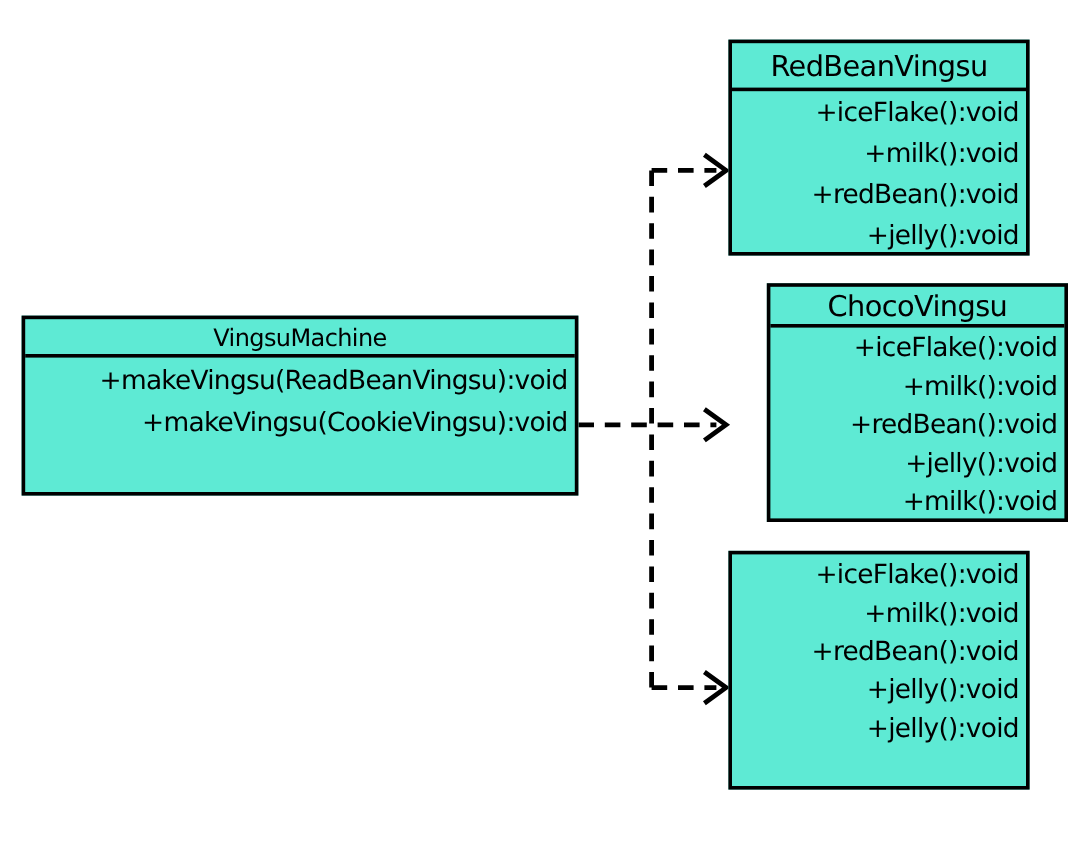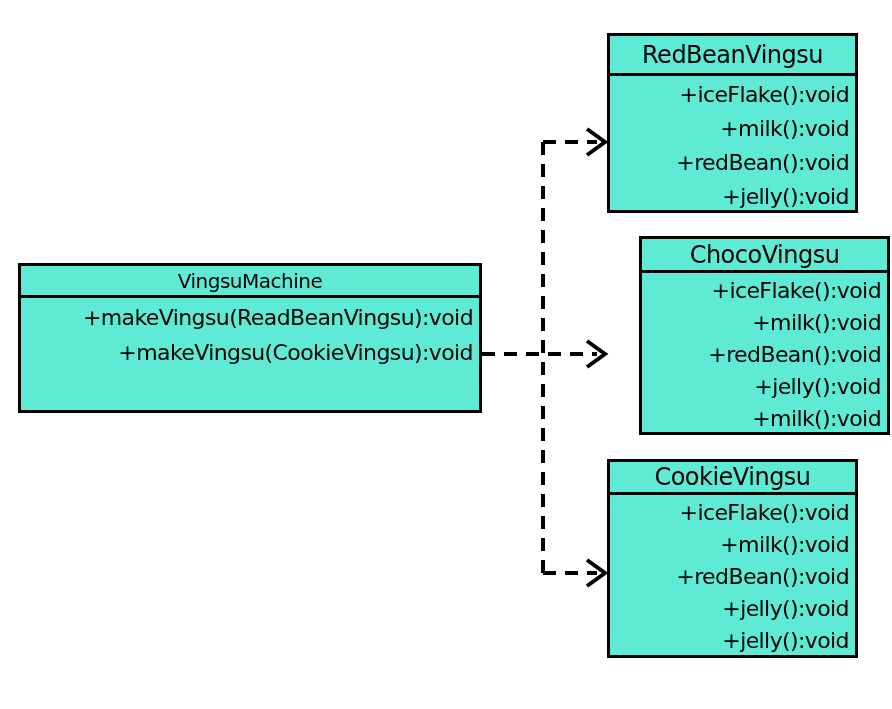--- a/index.html
+++ b/index.html
@@ -88,21 +88,20 @@
     <div class="class-methods">
       <div class="method">+iceFlake():void</div>
       <div class="method">+milk():void</div>
       <div class="method">+redBean():void</div>
       <div class="method">+jelly():void</div>
       <div class="method">+milk():void</div>
     </div>
   </div>
 
   <div class="class-box lh32" style="left:607px; top:459px; width:251px; height:199px;">
-    <div class="class-title" style="height:33px;">CookieVingsu</div>
     <div class="class-methods">
       <div class="method">+iceFlake():void</div>
       <div class="method">+milk():void</div>
       <div class="method">+redBean():void</div>
       <div class="method">+jelly():void</div>
       <div class="method">+jelly():void</div>
     </div>
   </div>
 
 </div>

